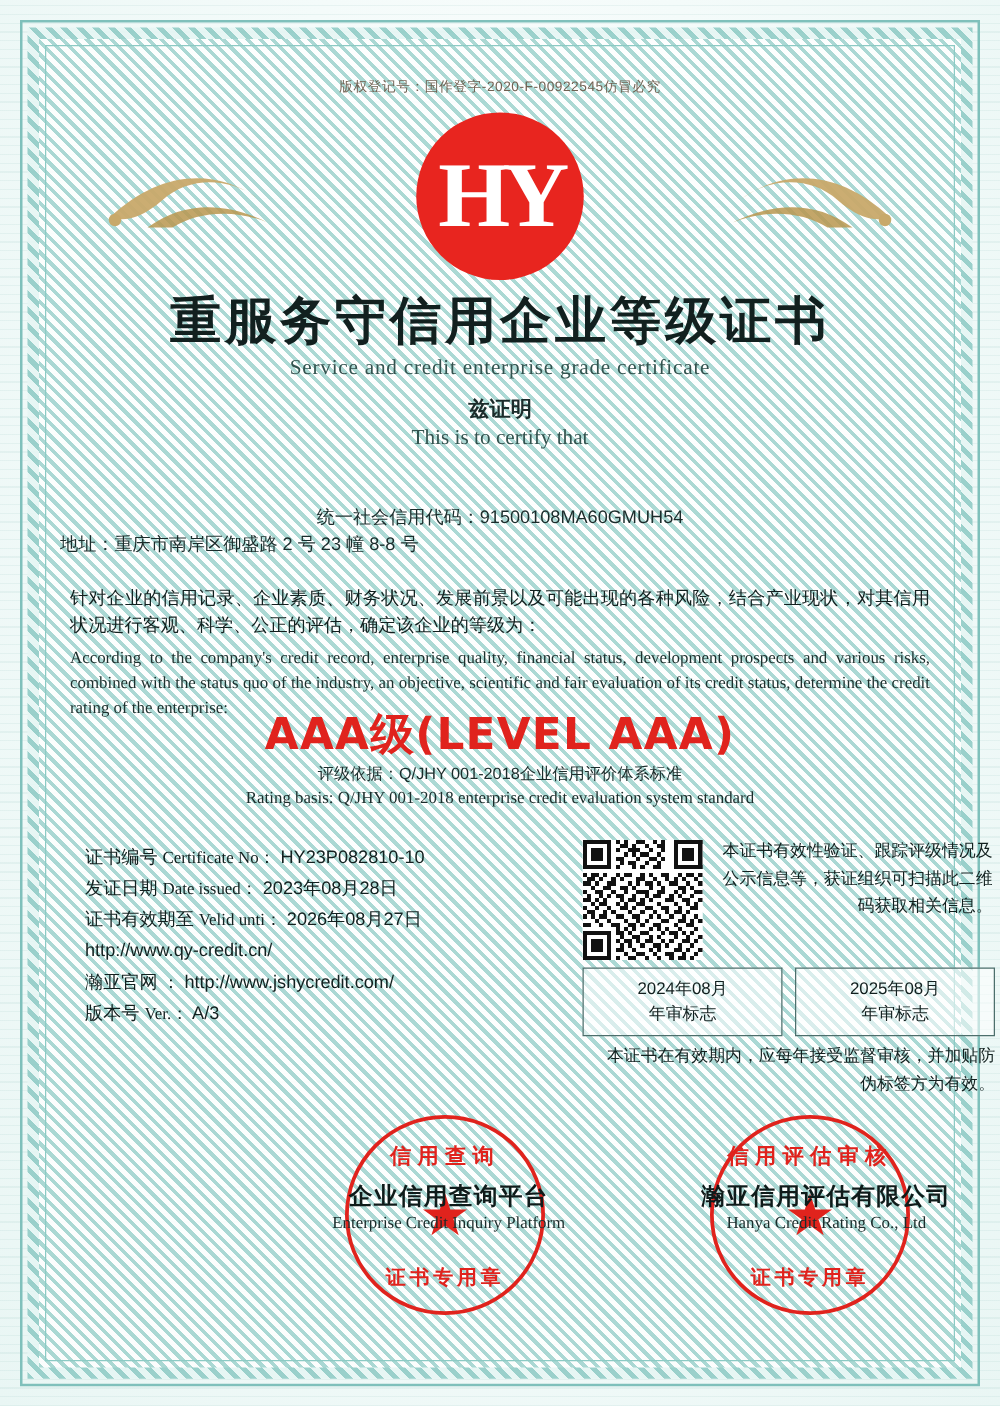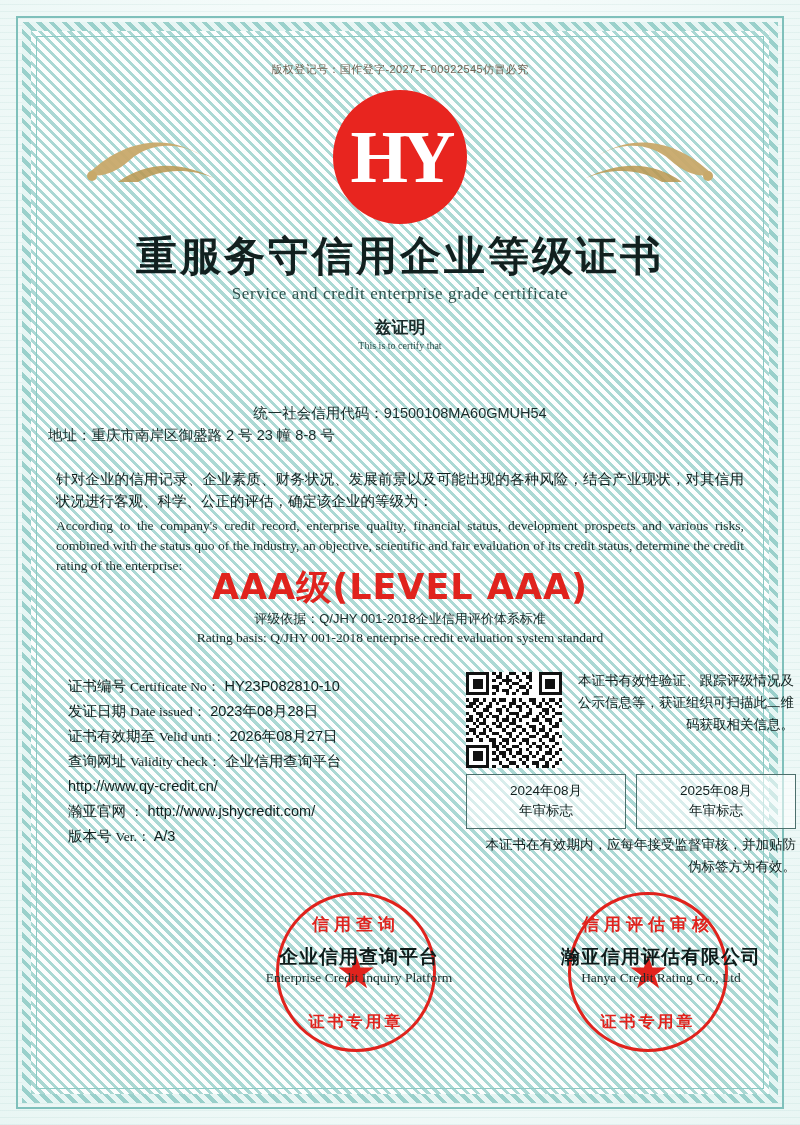--- a/index.html
+++ b/index.html
@@ -81,21 +81,21 @@
     font-size:17px; color:#33534f; letter-spacing:0.6px;
     font-family:"Liberation Serif", serif;
   }
 
   .certify-cn {
     position:absolute; top:272px; left:0; right:0;
     text-align:center; font-size:17px; color:#1b2c2b; font-weight:bold;
   }
   .certify-en {
     position:absolute; top:296px; left:0; right:0;
-    text-align:center; font-size:10px; color:#33534f;
+    text-align:center; font-size:17px; color:#33534f;
     font-family:"Liberation Serif", serif;
   }
 
   .company {
     position:absolute; top:320px; left:0; right:0;
     text-align:center; font-size:29px; font-weight:bold; color:#101d1c;
     letter-spacing:1px;
     font-family:"DejaVu Sans", sans-serif;
   }
   .code {
@@ -219,21 +219,21 @@
 <body>
 
 <div class="cert">
 
   <div class="border-outer"></div>
   <div class="border-pattern"></div>
   <div class="border-inner"></div>
 
   <div class="content">
 
-    <div class="copyright">版权登记号：国作登字-2027-F-00922545仿冒必究</div>
+    <div class="copyright">版权登记号：国作登字-2020-F-00922545仿冒必究</div>
 
     <div class="logo-wrap">
       <svg class="flourish left" viewBox="0 0 230 70">
         <path d="M10 48 C 50 10, 95 8, 130 34 C 108 16, 74 14, 52 34 C 36 48, 22 52, 10 48 Z" fill="#c8a96a" opacity="0.95"></path>
         <path d="M40 56 C 70 34, 104 36, 136 52 C 112 42, 82 42, 60 56 Z" fill="#b9974f" opacity="0.85"></path>
         <circle cx="14" cy="50" r="5" fill="#c8a96a"></circle>
       </svg>
       <svg class="flourish right" viewBox="0 0 230 70">
         <path d="M220 48 C 180 10, 135 8, 100 34 C 122 16, 156 14, 178 34 C 194 48, 208 52, 220 48 Z" fill="#c8a96a" opacity="0.95"></path>
         <path d="M190 56 C 160 34, 126 36, 94 52 C 118 42, 148 42, 170 56 Z" fill="#b9974f" opacity="0.85"></path>
@@ -270,25 +270,20 @@
       </div>
       <div class="row">
         <span>发证日期</span>
         <span class="lbl-en">Date issued：</span>
         <span class="val">2023年08月28日</span>
       </div>
       <div class="row">
         <span>证书有效期至</span>
         <span class="lbl-en">Velid unti：</span>
         <span class="val">2026年08月27日</span>
-      </div>
-      <div class="row">
-        <span>查询网址</span>
-        <span class="lbl-en">Validity check：</span>
-        <span class="val">企业信用查询平台</span>
       </div>
       <div class="row">
         <span class="val">http://www.qy-credit.cn/</span>
       </div>
       <div class="row">
         <span>瀚亚官网</span>
         <span class="lbl-en">：</span>
         <span class="val">http://www.jshycredit.com/</span>
       </div>
       <div class="row">

